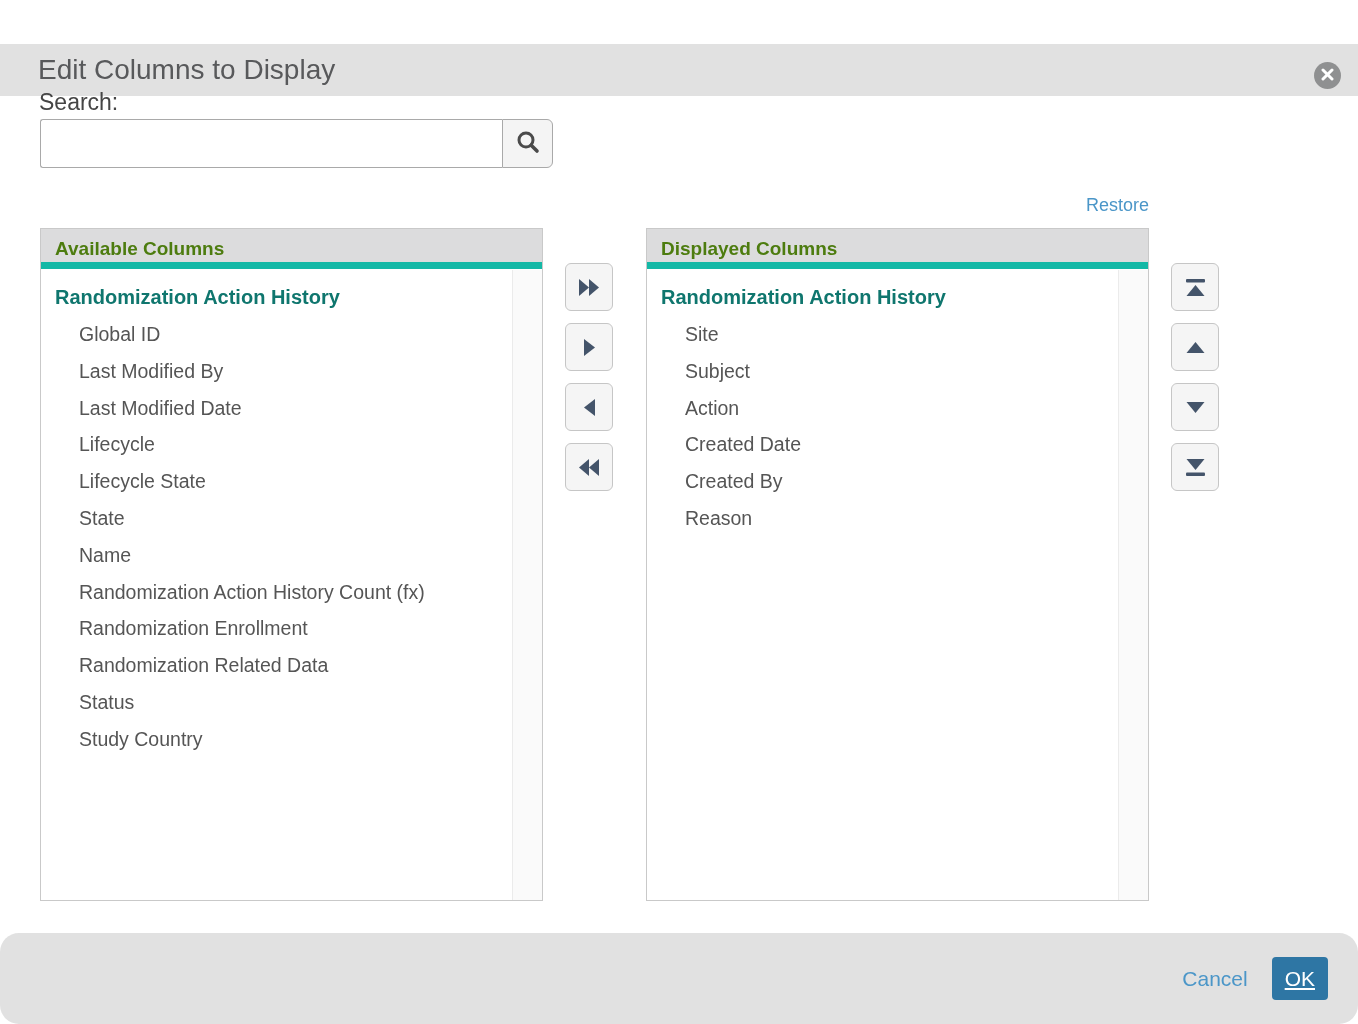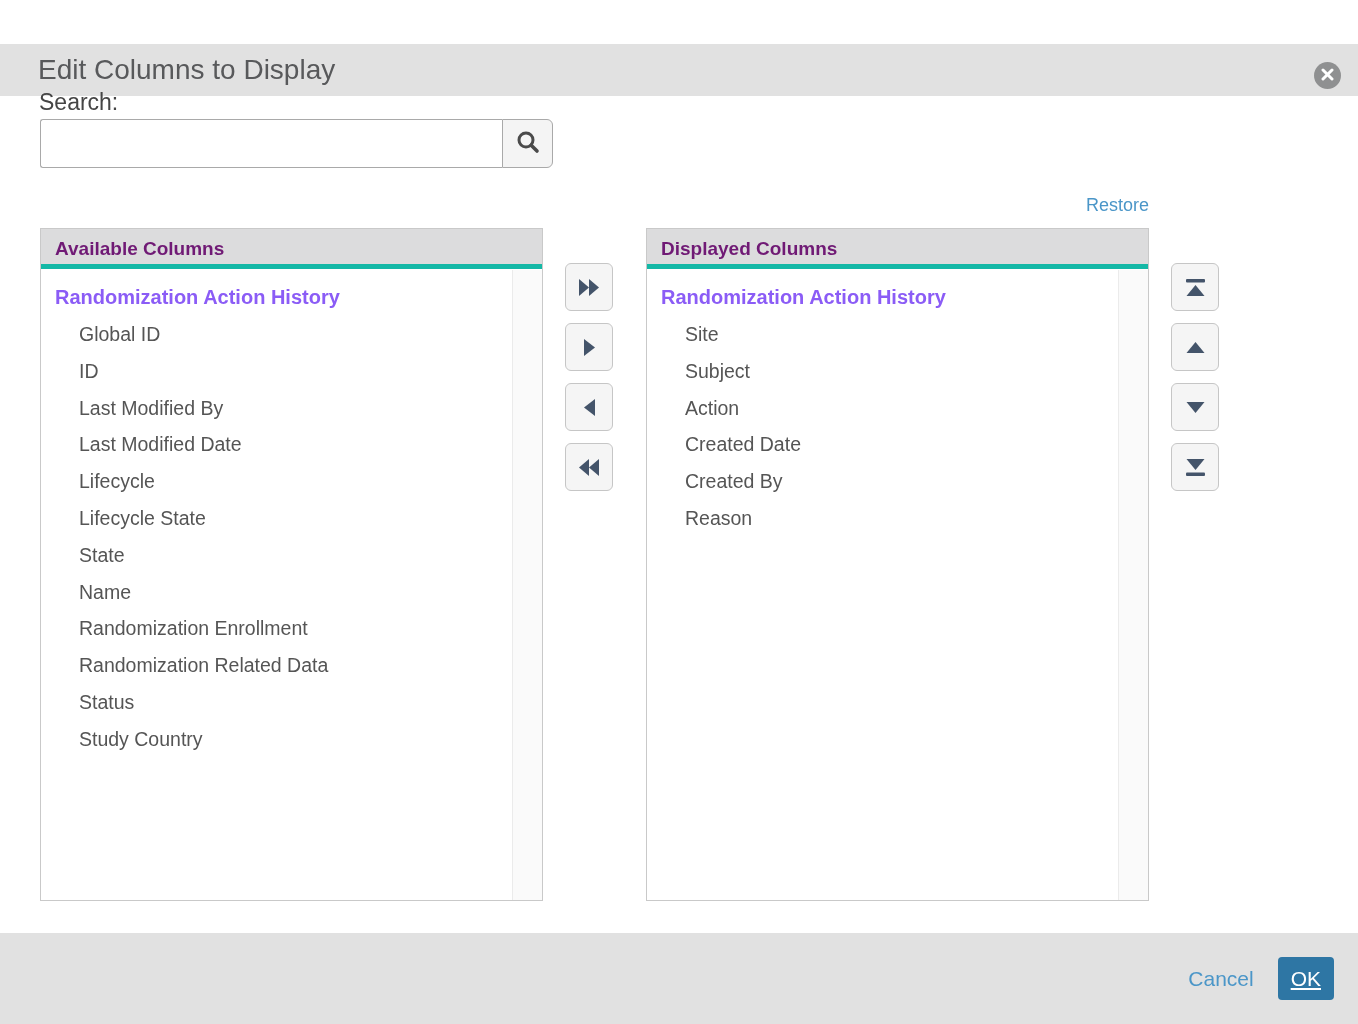--- a/index.html
+++ b/index.html
@@ -61,34 +61,34 @@
 
   
   .panel {
     position: absolute; top: 228px; width: 503px; height: 673px;
     border: 1px solid #c9c9c9; background: #fff;
   }
   #panel-available { left: 40px; }
   #panel-displayed { left: 646px; }
   .panel-header {
     height: 40px; line-height: 39px;
-    background: #dcdcdd; border-bottom: 5px solid #14b8a6;
+    background: #dcdcdd; border-bottom: 7px solid #14b8a6;
     padding-left: 14px;
-    font-size: 19px; font-weight: bold; color: #701a75;
+    font-size: 19px; font-weight: bold; color: #4d7c0f;
   }
   .panel-body {
     position: absolute; top: 41px; left: 0; right: 30px; bottom: 0;
     padding-top: 9px; overflow: hidden;
   }
   .scroll-track {
     position: absolute; top: 41px; right: 0; bottom: 0; width: 30px;
     background: #fafafa; border-left: 1px solid #ebebeb;
   }
   .group-header {
-    font-size: 20px; font-weight: bold; color: #8b5cf6;
+    font-size: 20px; font-weight: bold; color: #0f766e;
     line-height: 37px; padding-left: 14px; white-space: nowrap;
   }
   .list-item {
     font-size: 19.5px; color: #555;
     line-height: 36.8px; padding-left: 38px;
     white-space: nowrap; cursor: pointer;
   }
 
   
   .btn-col {
@@ -102,21 +102,21 @@
     display: flex; align-items: center; justify-content: center;
     cursor: pointer;
   }
   .sq-btn svg { display: block; }
 
   
   .footer {
     position: absolute; left: 0; right: 0; top: 933px; bottom: 0;
     background: #e1e1e1;
     display: flex; align-items: center; justify-content: flex-end;
-    gap: 24px; padding-right: 24px;
+    gap: 24px; padding-right: 30px; border-radius: 19px;
   }
   .cancel-link { font-size: 21px; color: #4b96c8; cursor: pointer; }
   .ok-btn {
     min-width: 56px; height: 43px; padding: 0 13px;
     background: #2e76a4; color: #ffffff;
     font-size: 21px; font-family: inherit;
     border: none; border-radius: 4px; cursor: pointer; text-decoration: underline;
   }
 </style>
 </head>
@@ -147,27 +147,27 @@
   </button>
 </div>
 
 <div class="restore-link">Restore</div>
 
 <div class="panel" id="panel-available">
   <div class="panel-header">Available Columns</div>
   <div class="panel-body">
     <div class="group-header">Randomization Action History</div>
     <div class="list-item">Global ID</div>
-    <div class="list-item">ID</div>
     <div class="list-item">Last Modified By</div>
     <div class="list-item">Last Modified Date</div>
     <div class="list-item">Lifecycle</div>
     <div class="list-item">Lifecycle State</div>
     <div class="list-item">State</div>
     <div class="list-item">Name</div>
+    <div class="list-item">Randomization Action History Count (fx)</div>
     <div class="list-item">Randomization Enrollment</div>
     <div class="list-item">Randomization Related Data</div>
     <div class="list-item">Status</div>
     <div class="list-item">Study Country</div>
   </div>
   <div class="scroll-track"></div>
 </div>
 
 <div class="btn-col" id="transfer-col">
   <button class="sq-btn">

